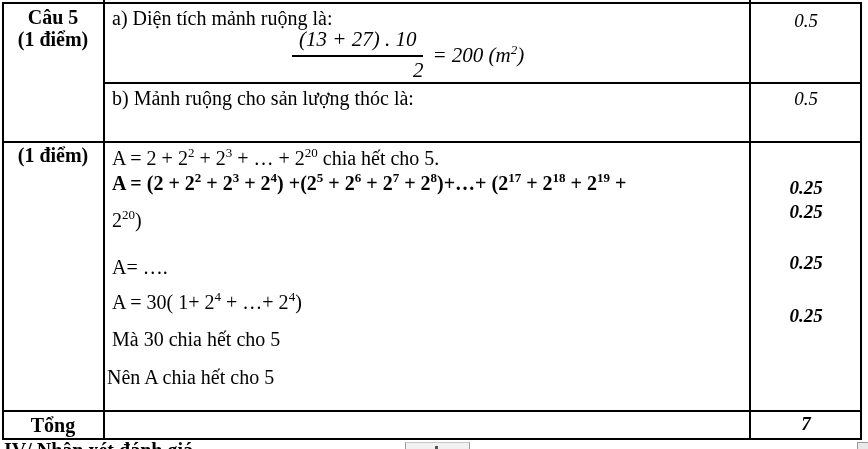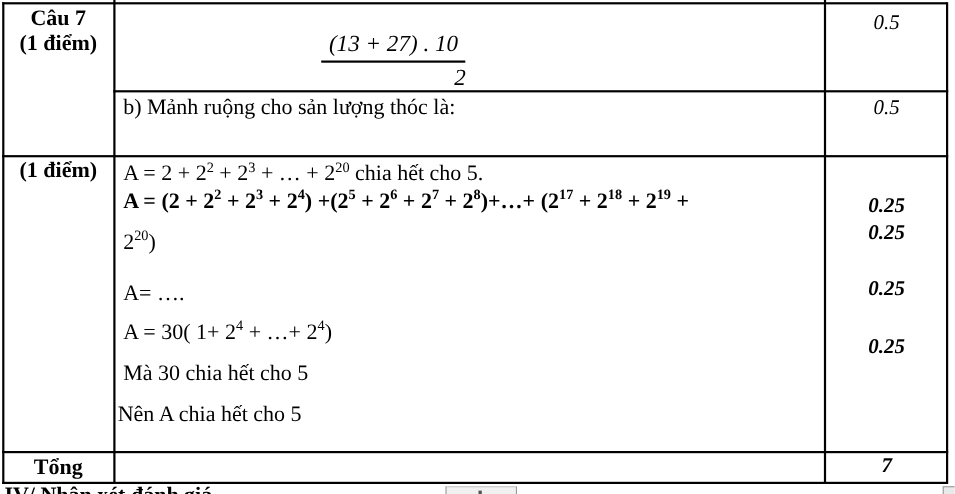--- a/index.html
+++ b/index.html
@@ -39,30 +39,32 @@
   <div class="line" style="left:2px;  top:438px; width:859px; height:2px;"></div>
   <div class="line" style="left:2px;  top:2px;   width:2px;   height:438px;"></div>
   <div class="line" style="left:860px;top:2px;   width:2px;   height:438px;"></div>
   <div class="line" style="left:103px;top:0;     width:2px;   height:440px;"></div>
   <div class="line" style="left:749px;top:0;     width:2px;   height:440px;"></div>
   <div class="line" style="left:103px;top:82px;  width:759px; height:2px;"></div>
   <div class="line" style="left:2px;  top:141px; width:860px; height:2px;"></div>
   <div class="line" style="left:2px;  top:410px; width:860px; height:2px;"></div>
 
   <div class="q-label" style="top:6px;">
-    <div>Câu 7</div>
+    <div>Câu 5</div>
     <div>(1 điểm)</div>
   </div>
 
+  <div class="cell-text" style="left:112px; top:6px;">a) Diện tích mảnh ruộng là:</div>
 
   <div class="equation">
     <span class="frac">
       <span class="frac-num">(13 + 27) . 10</span>
       <span class="frac-den">2</span>
     </span>
+    <span>= 200 (m<sup>2</sup>)</span>
   </div>
 
   <div class="score" style="top:10px;">0.5</div>
 
   <div class="cell-text" style="left:112px; top:86px;">b)  Mảnh ruộng cho sản lượng thóc là:</div>
 
   <div class="score" style="top:88px;">0.5</div>
 
   <div class="q-label" style="top:144px;">
     <div>(1 điểm)</div>

